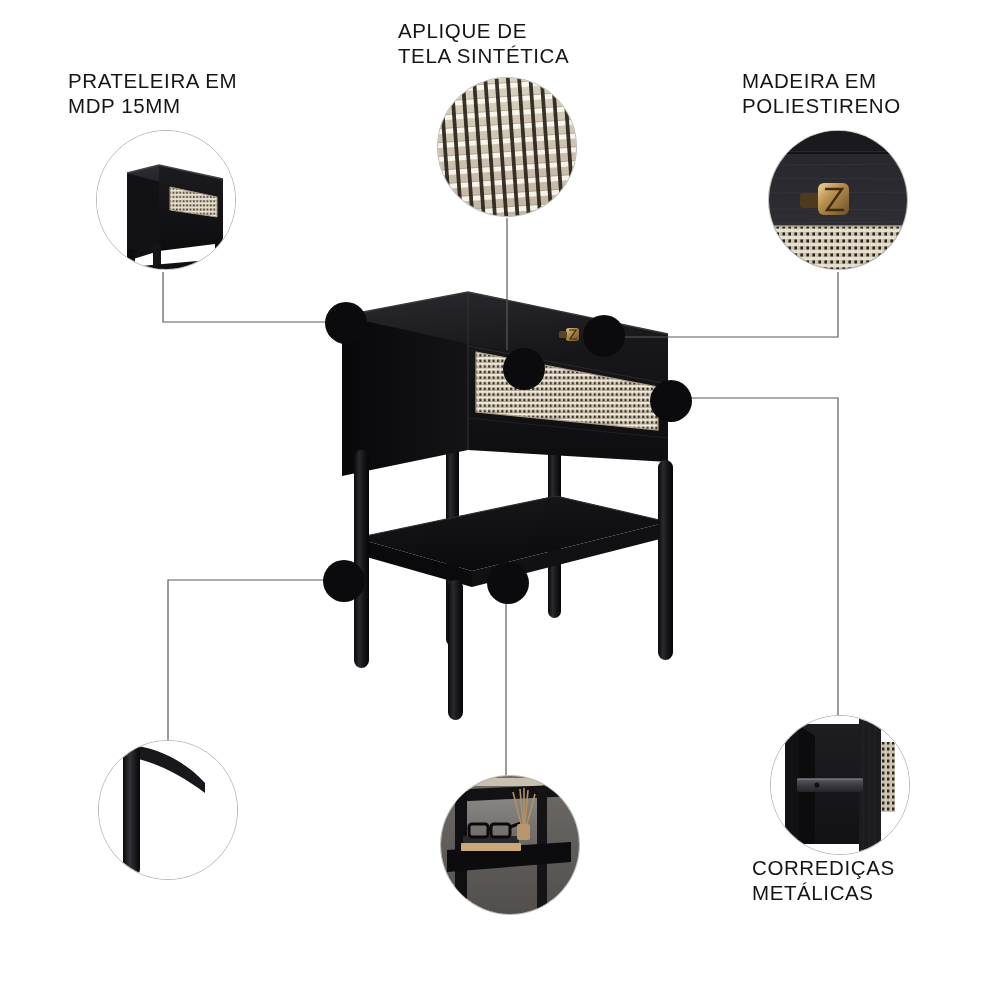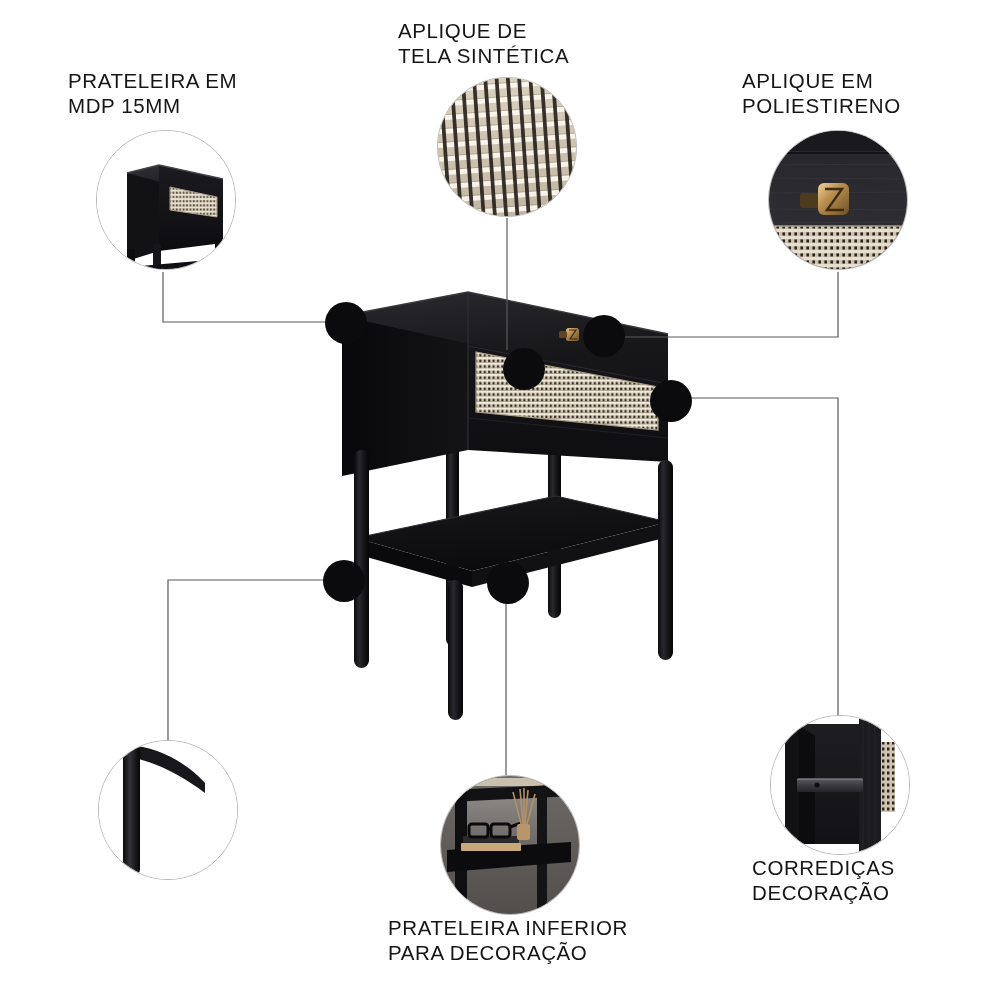--- a/index.html
+++ b/index.html
@@ -190,21 +190,21 @@
       </svg>
     </div>
   </div>
 
   <div class="callout-label" style="left:398px; top:18px; width:255px;">APLIQUE DE
 TELA SINTÉTICA</div>
   <div class="bubble" style="left:437px; top:77px; width:140px; height:140px;">
     <div class="inner weave" style="transform:rotate(-4deg) scale(1.25);"></div>
   </div>
 
-  <div class="callout-label" style="left:742px; top:68px; width:220px;">APLIQUE EM
+  <div class="callout-label" style="left:742px; top:68px; width:220px;">MADEIRA EM
 POLIESTIRENO</div>
   <div class="bubble" style="left:768px; top:130px; width:140px; height:140px;">
     <div class="inner">
       <svg width="140" height="140" viewBox="0 0 140 140">
         <defs>
           <linearGradient id="pBg" x1="0" y1="0" x2="0" y2="1">
             <stop offset="0" stop-color="#26262b"></stop>
               <stop offset="1" stop-color="#303036"></stop>
           </linearGradient>
           <linearGradient id="pKnob" x1="0" y1="0" x2="1" y2="1">
@@ -301,22 +301,20 @@
         <g stroke="#b49066" stroke-width="1.6">
           <line x1="80" y1="48" x2="72" y2="16"></line>
           <line x1="82" y1="48" x2="79" y2="13"></line>
           <line x1="84" y1="48" x2="87" y2="14"></line>
           <line x1="86" y1="48" x2="94" y2="18"></line>
           <line x1="83" y1="48" x2="83" y2="12"></line>
         </g>
       </svg>
     </div>
   </div>
-  <div class="callout-label" style="left:388px; top:915px; width:265px;">PRATELEIRA INFERIOR
-PARA DECORAÇÃO</div>
 
   <div class="bubble" style="left:770px; top:715px; width:140px; height:140px;">
     <div class="inner">
       <svg width="140" height="140" viewBox="0 0 140 140">
         <defs>
           <linearGradient id="cBack" x1="0" y1="0" x2="0" y2="1">
             <stop offset="0" stop-color="#1e1e22"></stop>
               <stop offset="1" stop-color="#121216"></stop>
           </linearGradient>
           <linearGradient id="cRail" x1="0" y1="0" x2="0" y2="1">
@@ -345,15 +343,15 @@
 
         <rect x="110" y="26" width="14" height="70" fill="url(#cRat)"></rect>
 
         <rect x="26" y="62" width="66" height="14" rx="2" fill="url(#cRail)"></rect>
         <circle cx="46" cy="69" r="2.6" fill="#101014"></circle>
         <line x1="26" y1="63.5" x2="92" y2="63.5" stroke="#72727a" stroke-width="1.2"></line>
       </svg>
     </div>
   </div>
   <div class="callout-label" style="left:752px; top:855px; width:200px;">CORREDIÇAS
-DECORAÇÃO</div>
+METÁLICAS</div>
 
 </div>
 
 </body></html>

